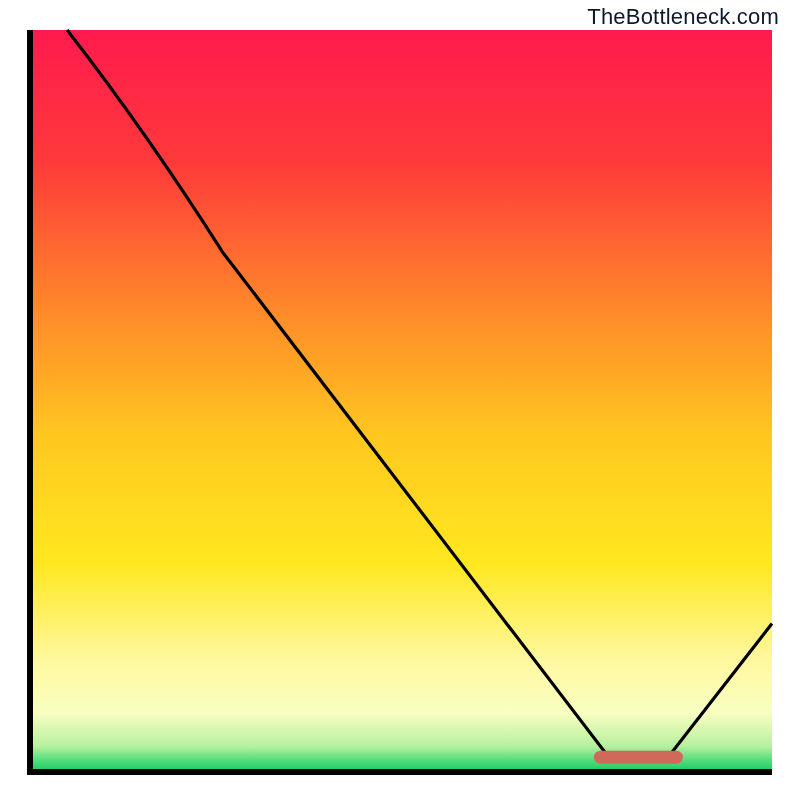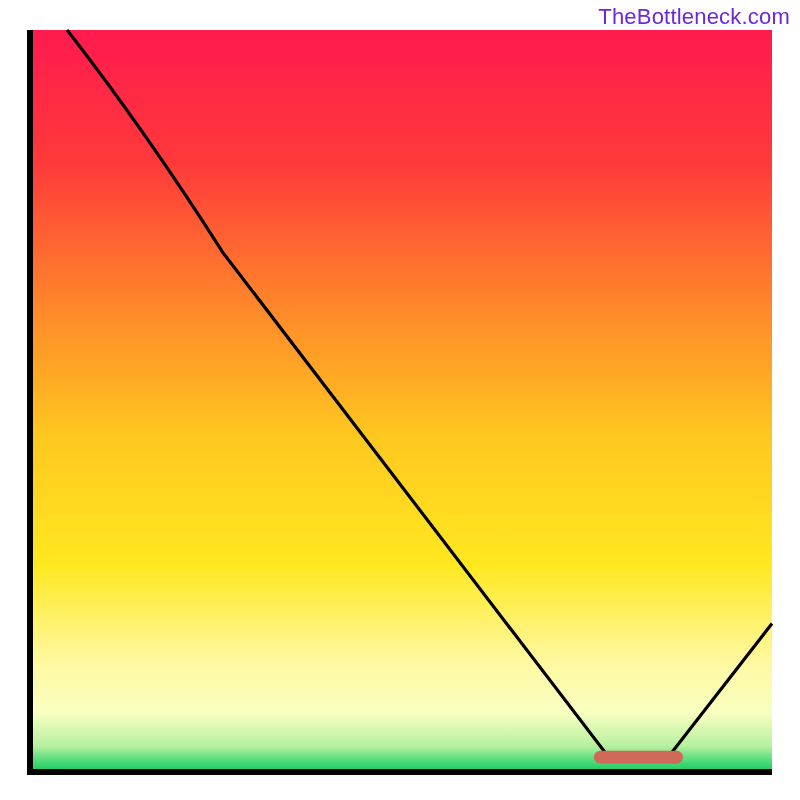--- a/index.html
+++ b/index.html
@@ -11,24 +11,24 @@
     font-family: Arial, Helvetica, sans-serif;
   }
   .wrap {
     position: relative;
     width: 800px;
     height: 800px;
   }
   .attribution {
     position: absolute;
     top: 4px;
-    right: 10px;
+    right: 21px;
     font-size: 22px;
     font-weight: 500;
-    color: #6d28d9;
+    color: #0f172a;
     letter-spacing: 0.2px;
     text-align: right;
   }
   svg {
     position: absolute;
     left: 0;
     top: 0;
   }
 </style>
 </head>

